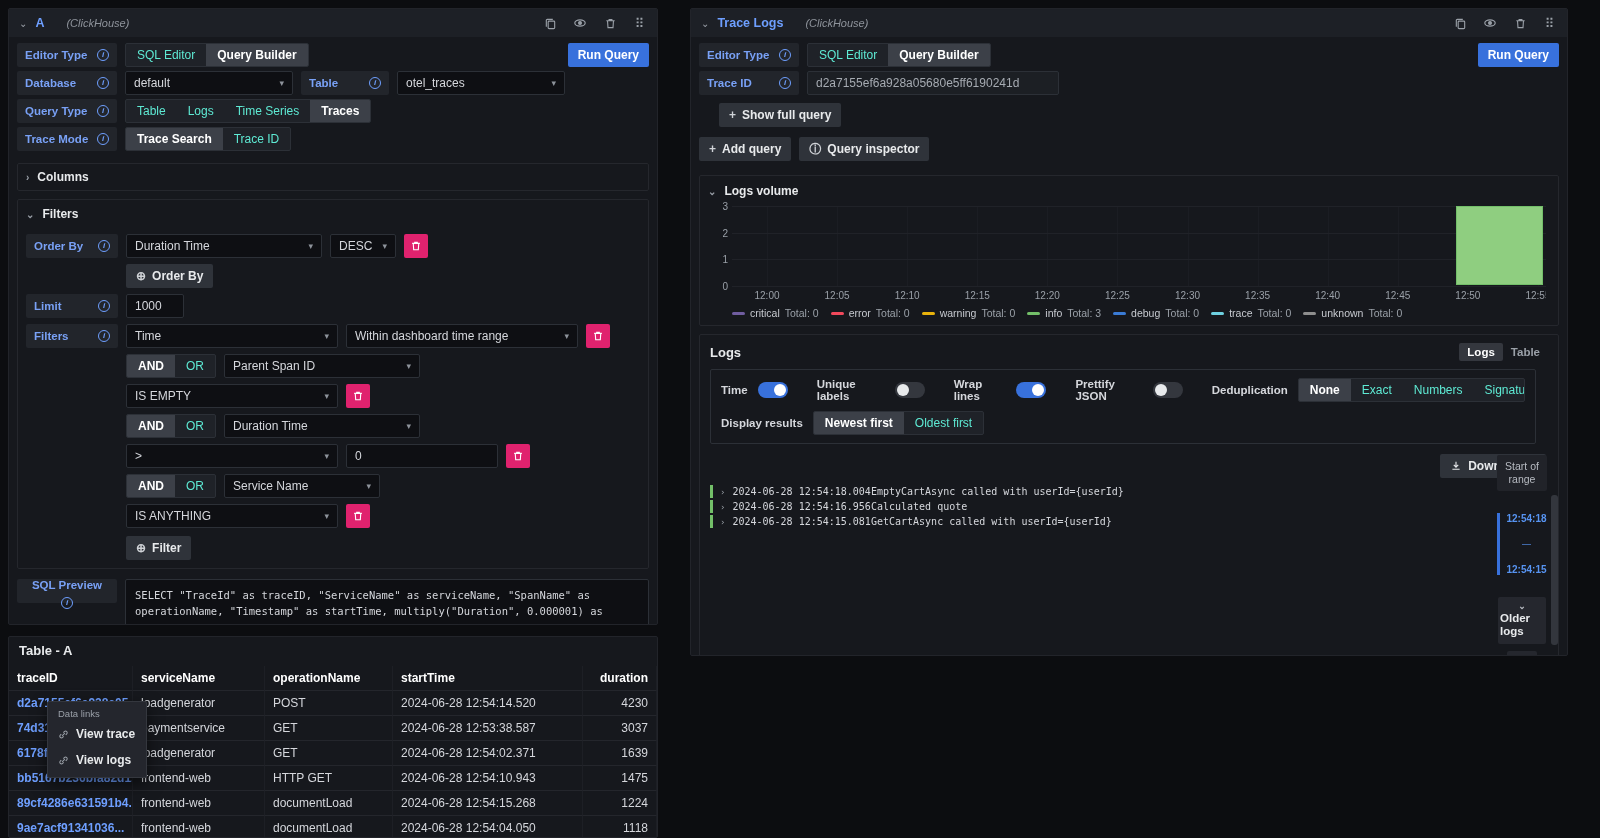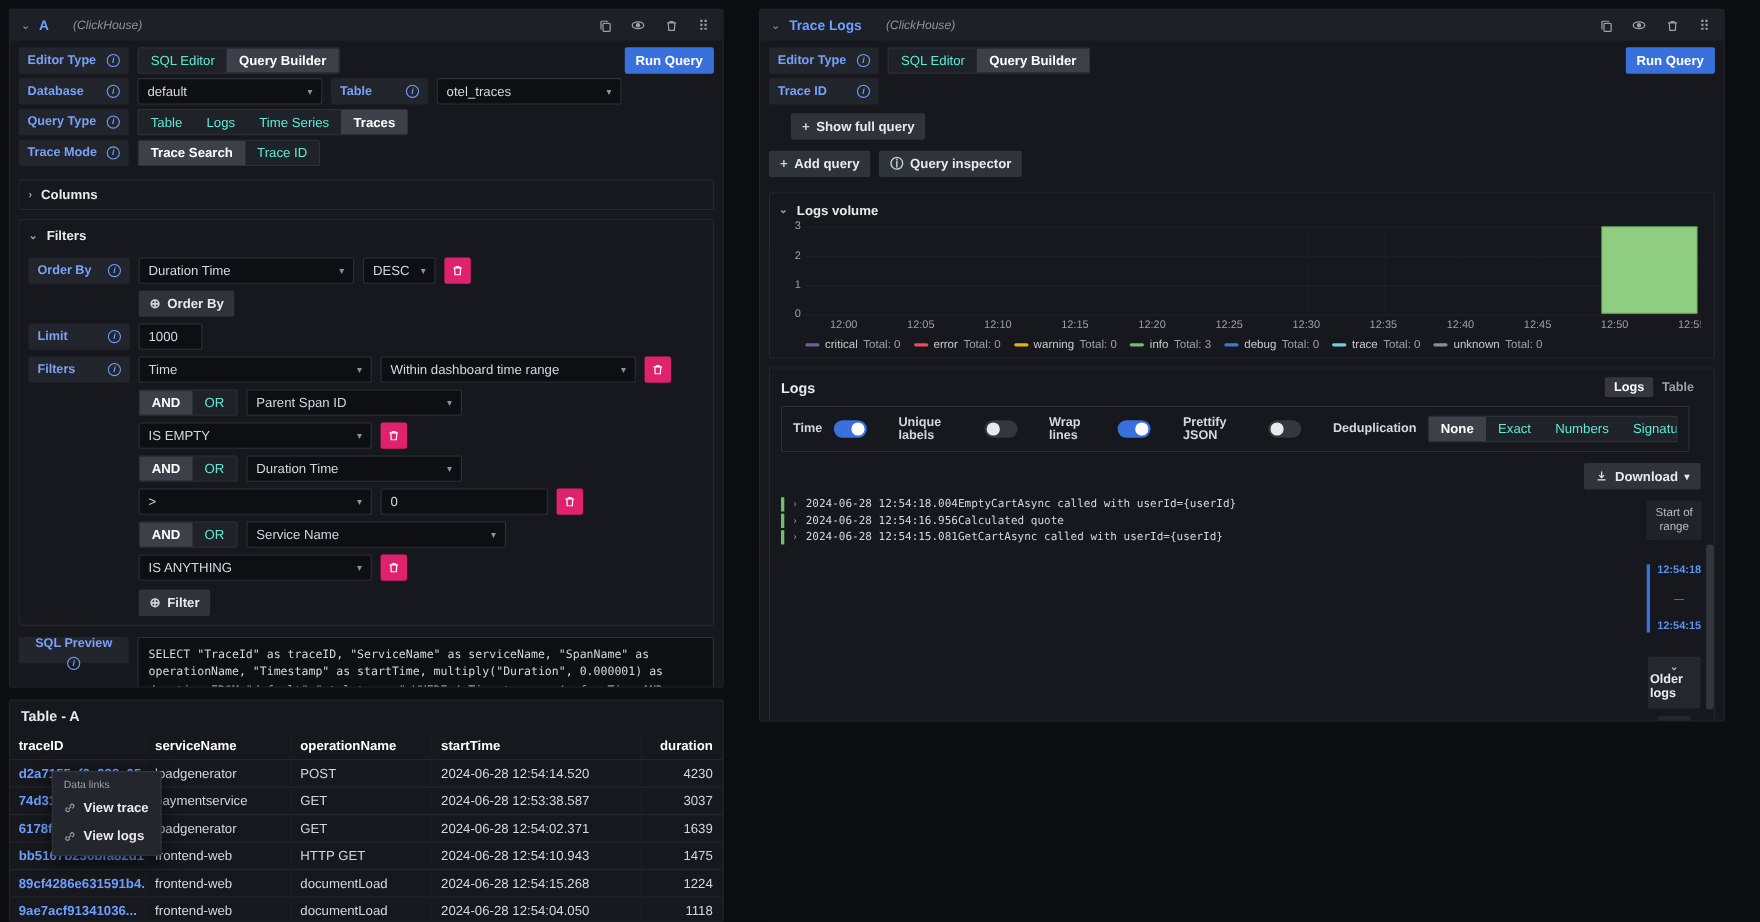--- a/index.html
+++ b/index.html
@@ -292,21 +292,21 @@
             <path d="M2.5 4h9M5.5 4V2.8h3V4M3.8 4l.5 7.4h5.4l.5-7.4"></path>
           </svg>
         </button>
     </div>
 
     <div class="frow" style="margin:6px 0 4px 100px;">
       <div class="seg">
         <div class="opt active">AND</div>
         <div class="opt">OR</div>
       </div>
-      <div class="select" style="width:236px;">
+      <div class="select" style="width:156px;">
           <span>Service Name</span>
           <span class="chev">▾</span>
         </div>
     </div>
     <div class="frow" style="margin:6px 0 4px 100px;">
       <div class="select" style="width:212px;">
           <span>IS ANYTHING</span>
           <span class="chev">▾</span>
         </div>
       <button class="btn danger">
@@ -446,20 +446,21 @@
       <div class="opt active">Query Builder</div>
     </div>
     <button class="btn primary" style="margin-left:auto;">Run Query</button>
   </div>
 
   <div class="frow">
     <span class="flabel">
         <span>Trace ID</span>
         <span class="info-i">i</span>
       </span>
+    <input class="tinput" style="width: 252px; background: rgb(28, 31, 36); color: rgb(166, 171, 178); border-color: rgb(44, 48, 55);" value="d2a7155ef6a928a05680e5ff6190241d">
   </div>
 
   <div class="frow" style="margin:8px 8px 4px 28px;">
     <button class="btn">
         <span class="plus-glyph">+</span>
         <span>Show full query</span>
       </button>
   </div>
 
   <div class="frow" style="margin-top:10px;">
@@ -590,20 +591,27 @@
           </span>
         <span class="gap20"></span>
         <span class="ctl-label">Deduplication</span>
         <div class="seg">
           <div class="opt active">None</div>
           <div class="opt">Exact</div>
           <div class="opt">Numbers</div>
           <div class="opt">Signature</div>
         </div>
       </div>
+      <div class="controls-row">
+        <span class="ctl-label">Display results</span>
+        <div class="seg">
+          <div class="opt active">Newest first</div>
+          <div class="opt">Oldest first</div>
+        </div>
+      </div>
     </div>
 
     <div class="dl-row" style="margin-right:2px;">
       <button class="btn">
         <span>
             <svg width="12" height="12" viewBox="0 0 14 14" fill="none" stroke="currentColor" stroke-width="1.3">
               <path d="M7 2v6M4.4 5.8L7 8.4l2.6-2.6M2.8 10.8h8.4"></path>
             </svg>
           </span>
         <span>Download</span>

